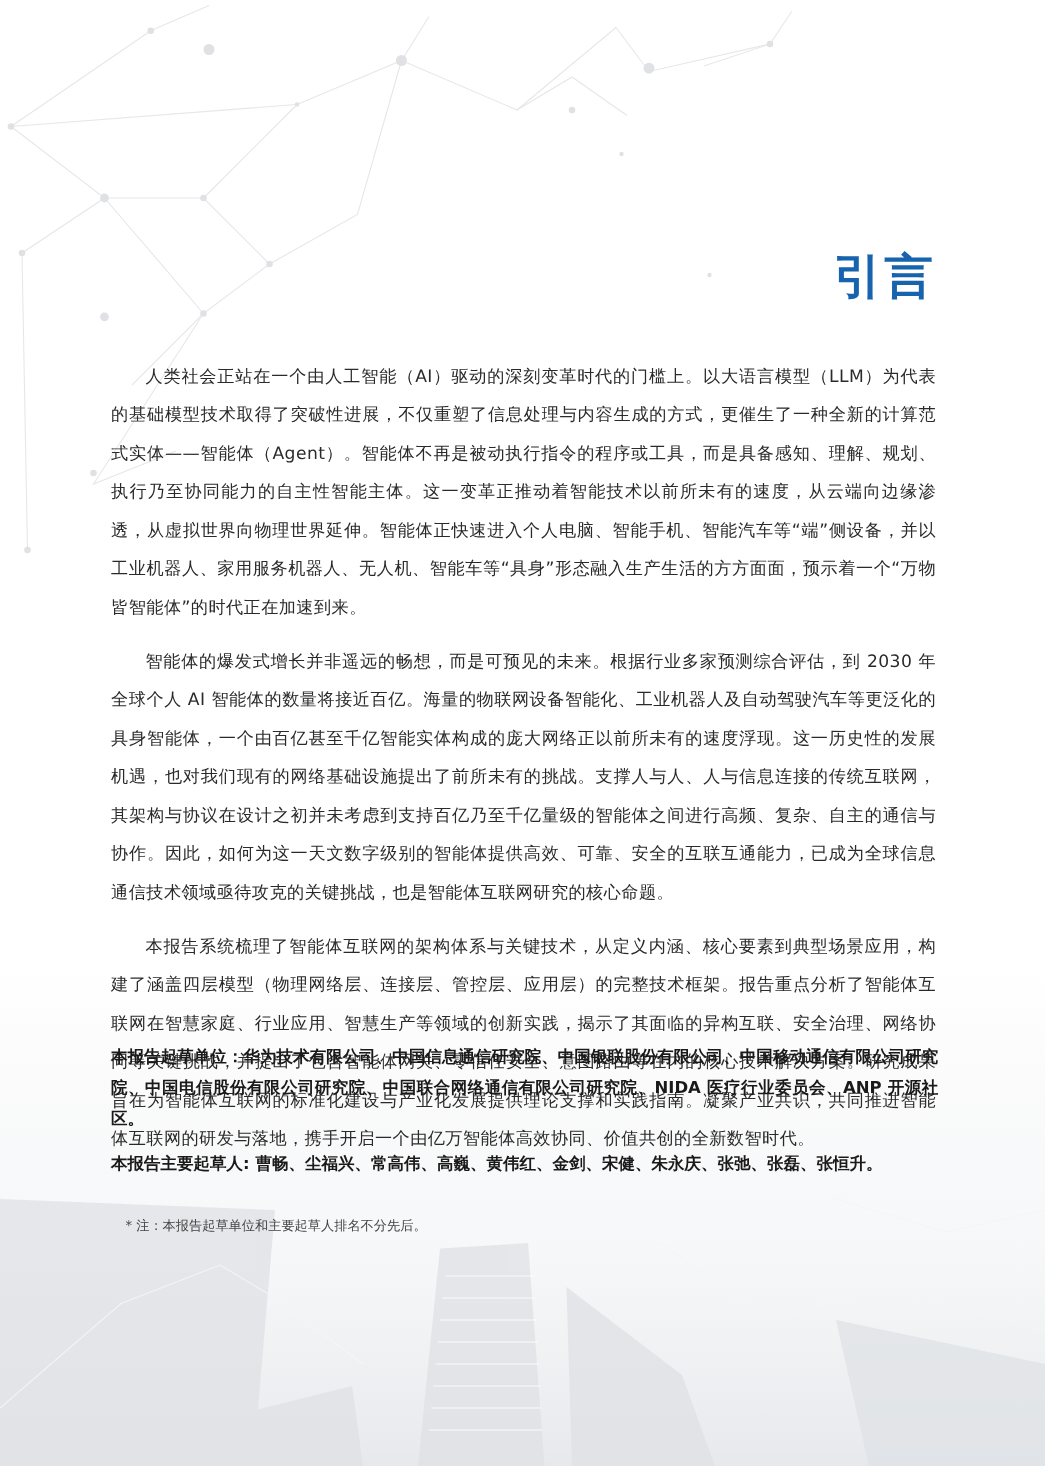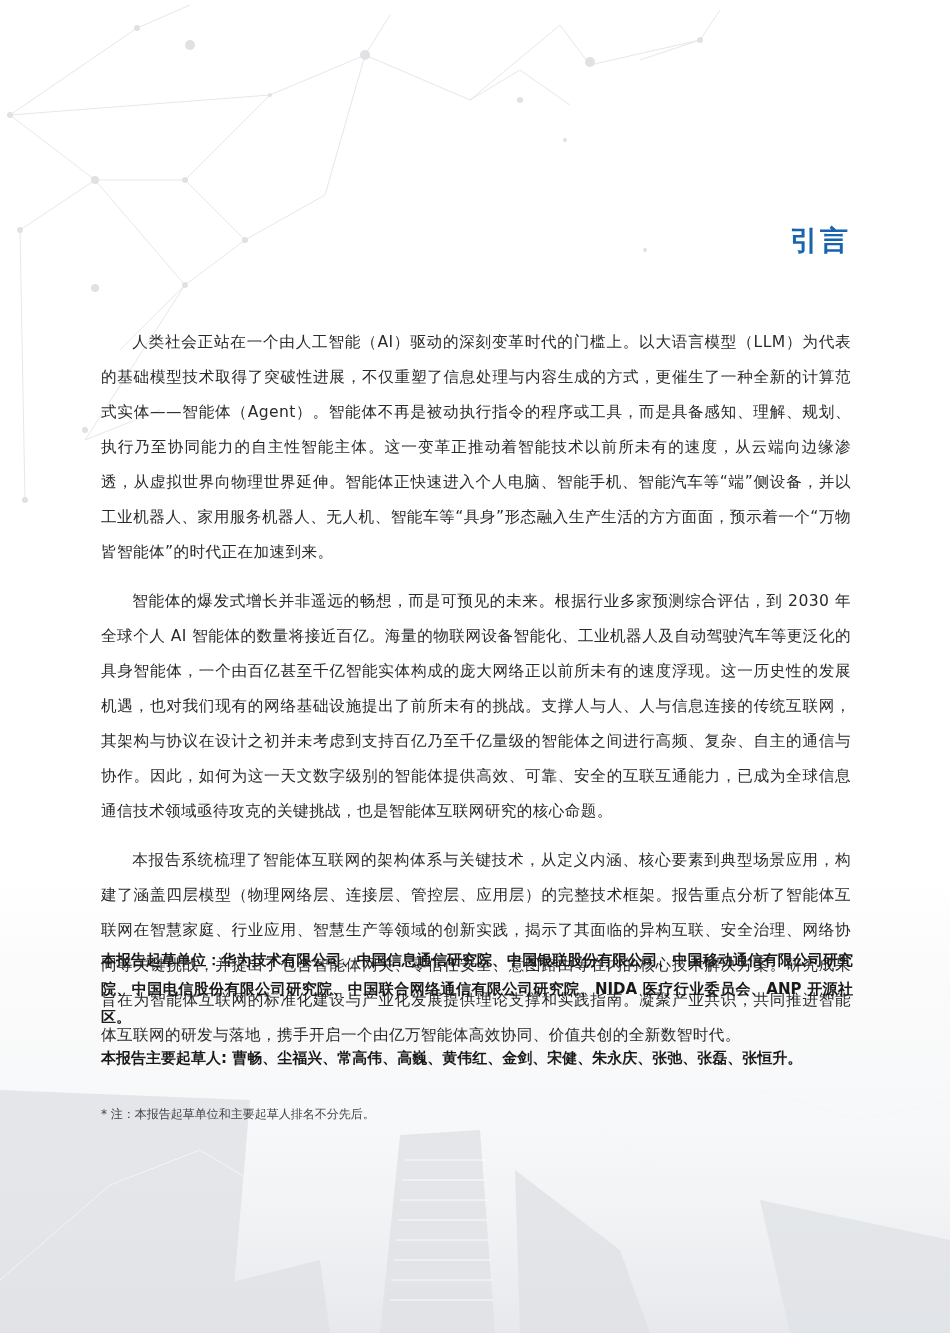--- a/index.html
+++ b/index.html
@@ -6,40 +6,40 @@
   body {
     width: 950px; height: 1333px; position: relative; overflow: hidden;
     background: #ffffff;
     font-family: "DejaVu Sans", "Liberation Sans", sans-serif;
     color: #222;
   }
   .bg-svg { position: absolute; left: 0; top: 0; width: 950px; height: 1333px; z-index: 0; }
   .page { position: absolute; left: 0; top: 0; width: 950px; height: 1333px; z-index: 1; }
   .title {
     position: absolute; right: 100px; top: 222px;
-    font-size: 28px; font-weight: bold; color: #1763ae; letter-spacing: 2px;
+    font-size: 44px; font-weight: bold; color: #1763ae; letter-spacing: 2px;
     font-family: "DejaVu Sans", sans-serif;
   }
   .body-text {
     position: absolute; left: 101px; top: 325px; width: 750px;
   }
   .para {
     margin: 0 0 14px 0;
     font-size: 15.6px; line-height: 35px; text-indent: 2em;
     text-align: justify; color: #2a2a2a;
     letter-spacing: 0.4px;
   }
   .credits { position: absolute; left: 101px; top: 946px; width: 752px; }
   .credit-line {
     font-size: 15px; font-weight: bold; line-height: 28.5px; color: #1a1a1a;
     text-align: justify; margin: 0 0 12px 0;
   }
   .credit-line .lbl { font-weight: bold; }
   .note {
-    position: absolute; left: 101px; top: 1106px;
+    position: absolute; left: 114px; top: 1106px;
     font-size: 12px; color: #444;
   }
 </style>
 </head>
 <body>
 
 <svg class="bg-svg" viewBox="0 0 950 1333" xmlns="http://www.w3.org/2000/svg">
   <defs>
     <linearGradient id="fadeBottom" x1="0" y1="0" x2="0" y2="1">
       <stop offset="0" stop-color="#ffffff" stop-opacity="1"></stop>

